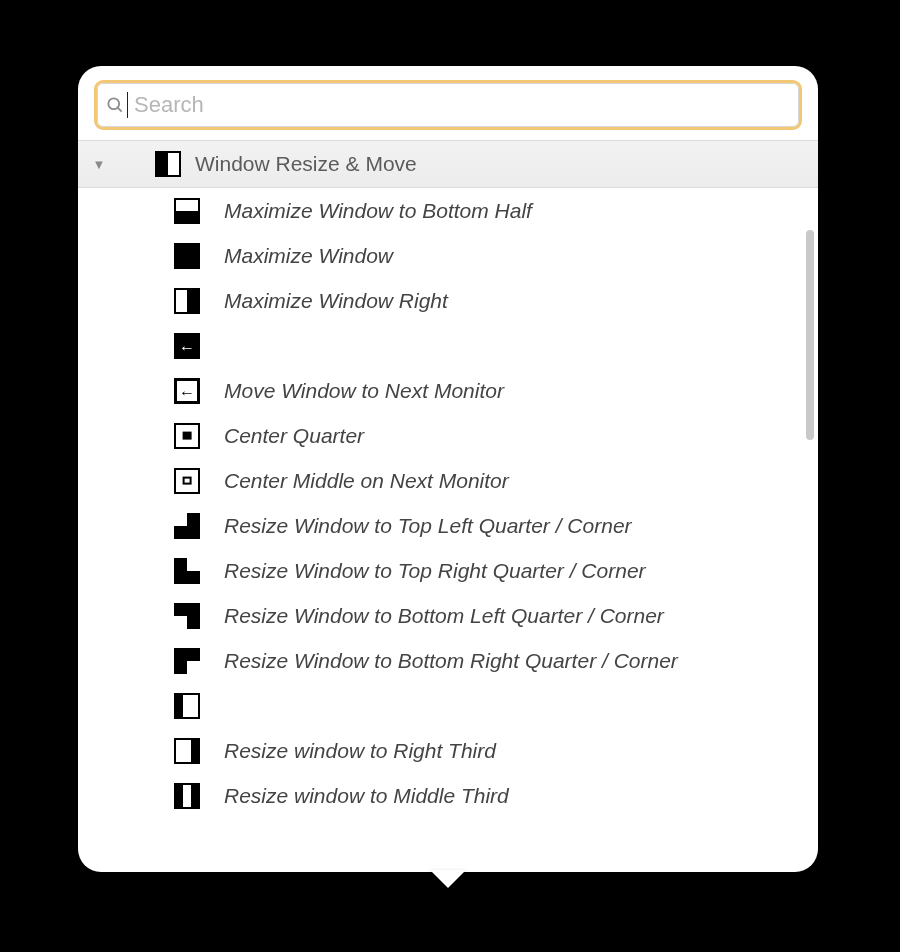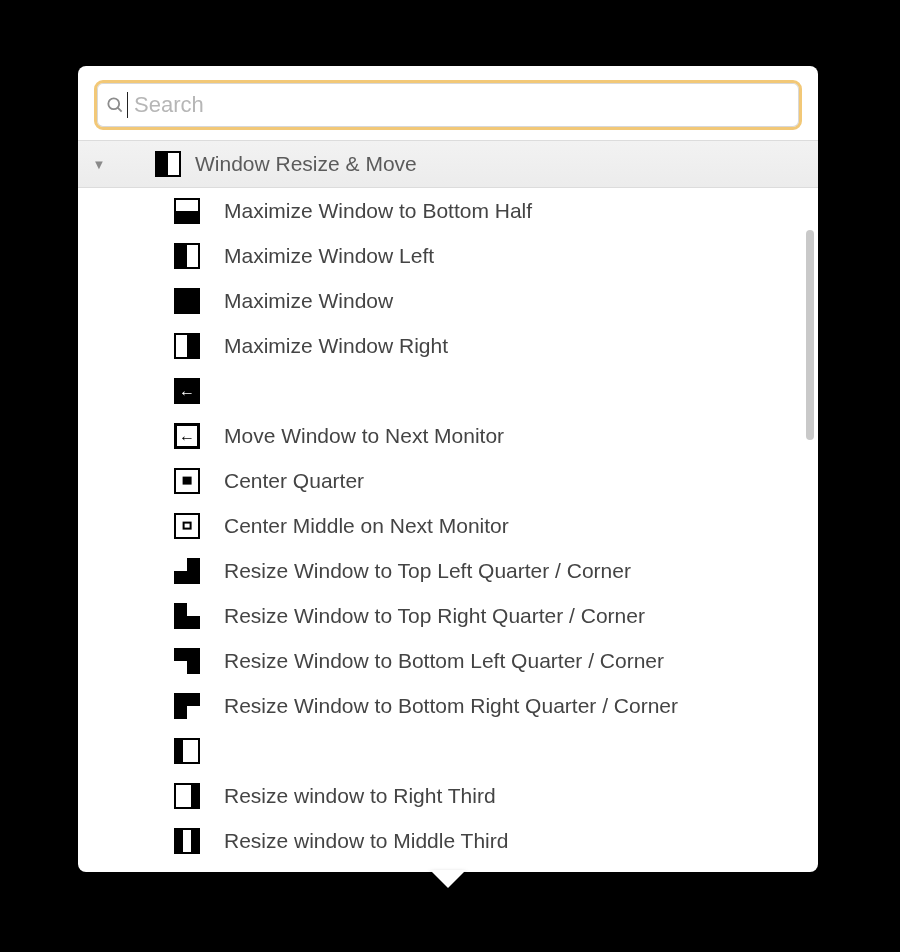--- a/index.html
+++ b/index.html
@@ -11,21 +11,21 @@
     font-family: -apple-system, BlinkMacSystemFont, "Helvetica Neue", Arial, sans-serif;
     -webkit-font-smoothing: antialiased;
   }
   .panel {
     position: absolute;
     left: 78px;
     top: 66px;
     width: 740px;
     height: 806px;
     background: #fff;
-    border-radius: 8px;
+    border-radius: 23px;
     box-shadow: 0 6px 30px rgba(0,0,0,0.5), 0 0 0 1px rgba(0,0,0,0.15);
     overflow: hidden;
   }
   .triangle {
     position: absolute;
     left: 430px;
     top: 870px;
     width: 0;
     height: 0;
     border-left: 18px solid transparent;
@@ -106,20 +106,21 @@
     padding-left: 96px;
     cursor: default;
   }
   .row .icon-box {
     flex: 0 0 26px;
     display: flex;
     justify-content: center;
   }
   .row .label {
     white-space: nowrap;
+    font-style: italic;
   }
 
   .scrollbar {
     position: absolute;
     right: 4px;
     top: 42px;
     width: 8px;
     height: 210px;
     background: #c9c9c9;
     border-radius: 4px;
@@ -182,26 +183,20 @@
 
   <div class="list">
 
     <div class="row">
       <span class="icon-box">
           <span class="ic ic-frame ic-bottom-half"></span>
         </span>
       <span class="label">Maximize Window to Bottom Half</span>
     </div>
 
-    <div class="row">
-      <span class="icon-box">
-          <span class="ic ic-frame ic-left-half"></span>
-        </span>
-      <span class="label">Maximize Window Left</span>
-    </div>
 
     <div class="row">
       <span class="icon-box">
           <span class="ic ic-full"></span>
         </span>
       <span class="label">Maximize Window</span>
     </div>
 
     <div class="row">
       <span class="icon-box">

